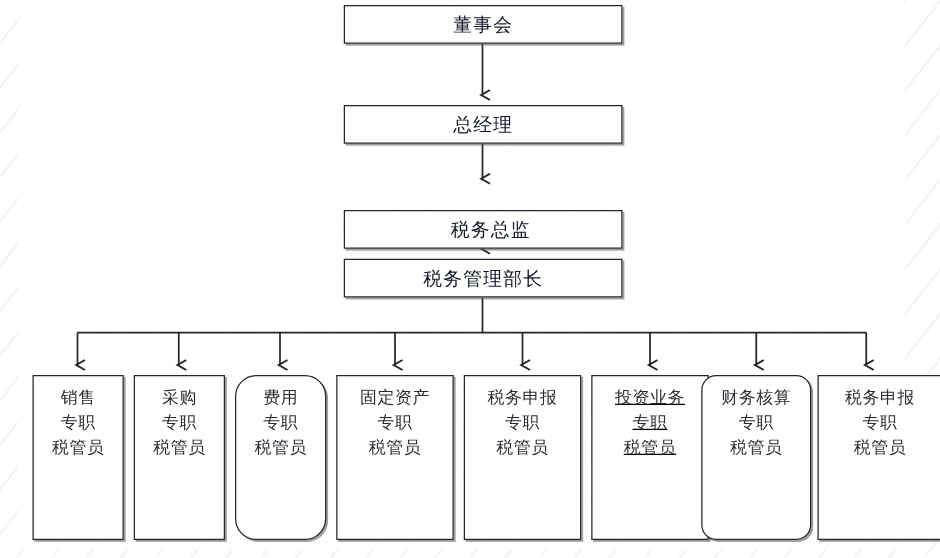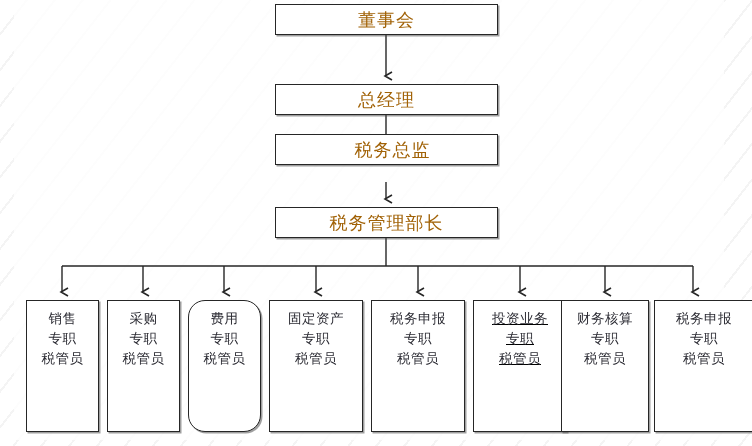--- a/index.html
+++ b/index.html
@@ -55,23 +55,23 @@
     position: absolute;
     box-sizing: border-box;
     background: #ffffff;
     border: 1.6px solid #262626;
     box-shadow: 1.5px 1.5px 0 0 rgba(80,80,80,0.55);
     display: flex;
     align-items: center;
     justify-content: center;
   }
   .node-label {
-    font-size: 18px;
+    font-size: 15px;
     line-height: 20px;
-    color: #a16207;
+    color: #0f172a;
     letter-spacing: 1px;
     text-align: center;
     white-space: pre;
   }
 
   .leaf {
     position: absolute;
     box-sizing: border-box;
     background: #ffffff;
     border: 1.6px solid #262626;
@@ -149,21 +149,21 @@
   </svg>
 
   <div class="node" style="left:275px; top:4px; width:223px; height:31px;">
     <span class="node-label">董事会</span>
   </div>
 
   <div class="node" style="left:275px; top:84px; width:223px; height:31px;">
     <span class="node-label">总经理</span>
   </div>
 
-  <div class="node" style="left:275px; top:134px; width:223px; height:31px;padding-left:12px;">
+  <div class="node" style="left:275px; top:168px; width:223px; height:31px;padding-left:12px;">
     <span class="node-label">税务总监</span>
   </div>
 
   <div class="node" style="left:275px; top:207px; width:223px; height:31px;">
     <span class="node-label">税务管理部长</span>
   </div>
 
   <div class="leaf" style="left:26px; top:300px; width:73px; height:132px;">
     <span class="leaf-label">销售
 专职
@@ -193,21 +193,21 @@
 专职
 税管员</span>
   </div>
 
   <div class="leaf" style="left:473px; top:300px; width:94px; height:132px;text-decoration:underline;">
     <span class="leaf-label">投资业务
 专职
 税管员</span>
   </div>
 
-  <div class="leaf" style="left:561px; top:300px; width:88px; height:132px;">
+  <div class="leaf" style="left:561px; top:300px; width:88px; height:132px;border-radius:12px;">
     <span class="leaf-label">财务核算
 专职
 税管员</span>
   </div>
 
   <div class="leaf" style="left:654px; top:300px; width:100px; height:132px;">
     <span class="leaf-label">税务申报
 专职
 税管员</span>
   </div>

